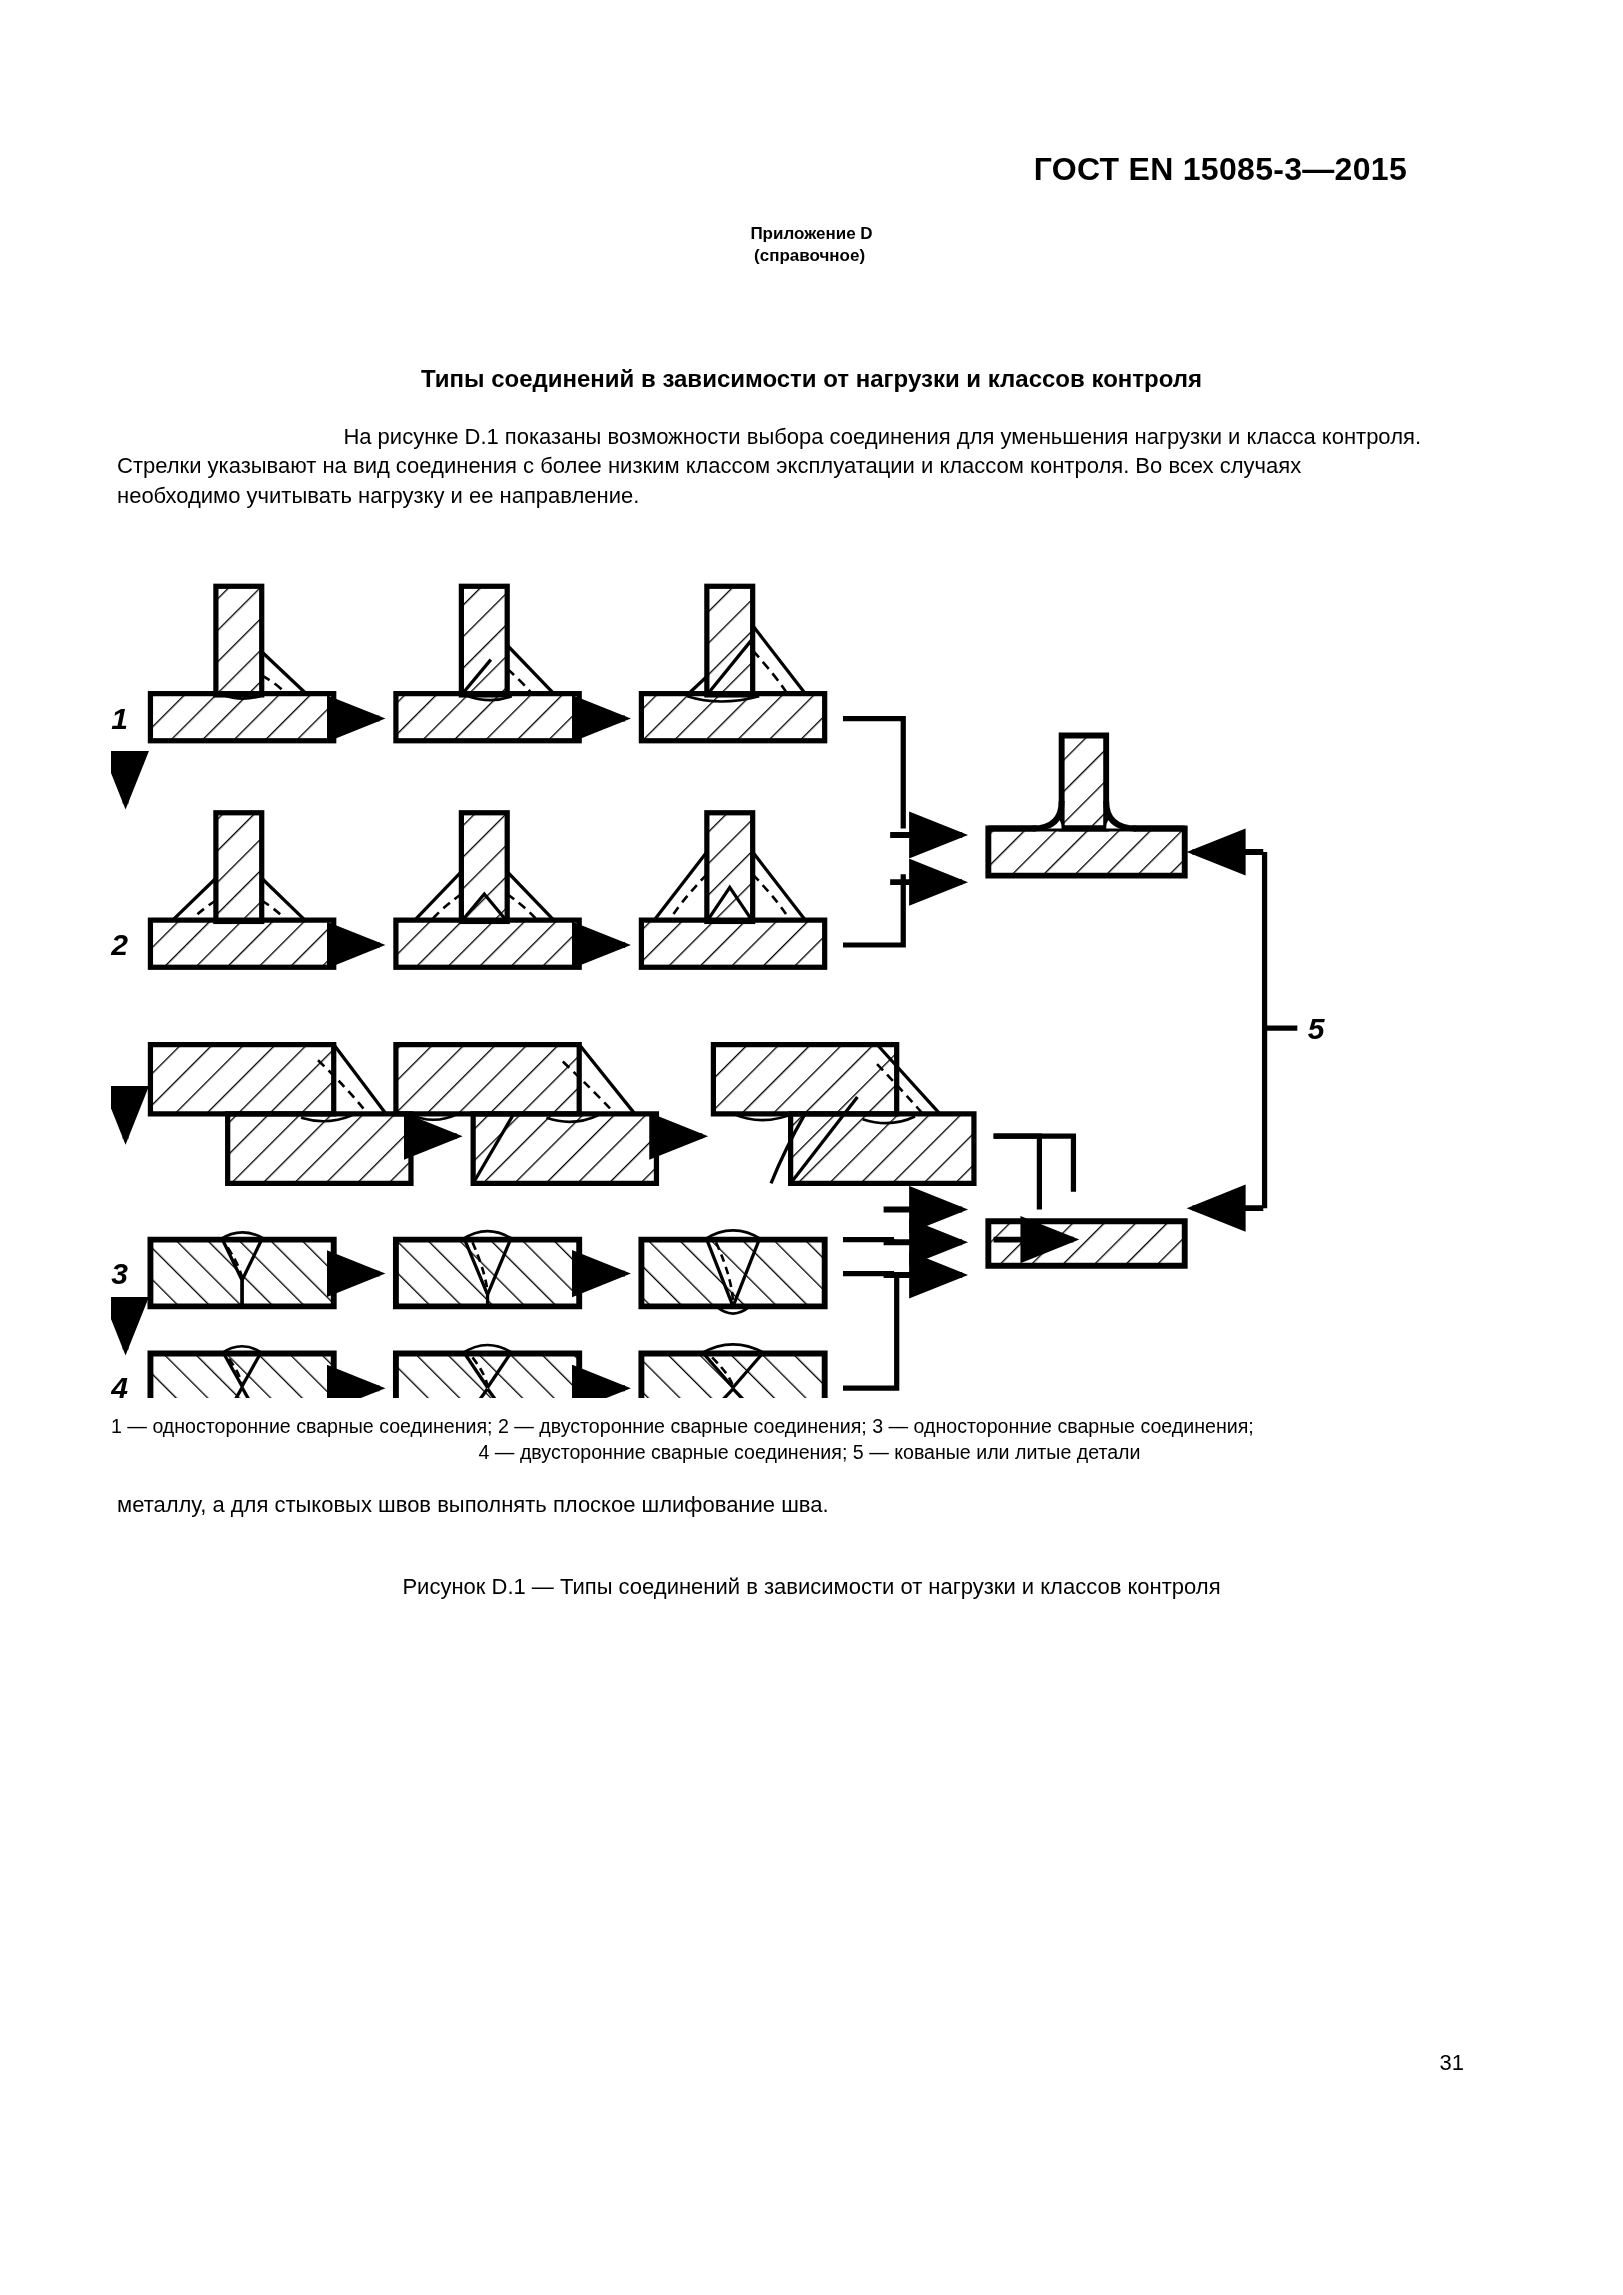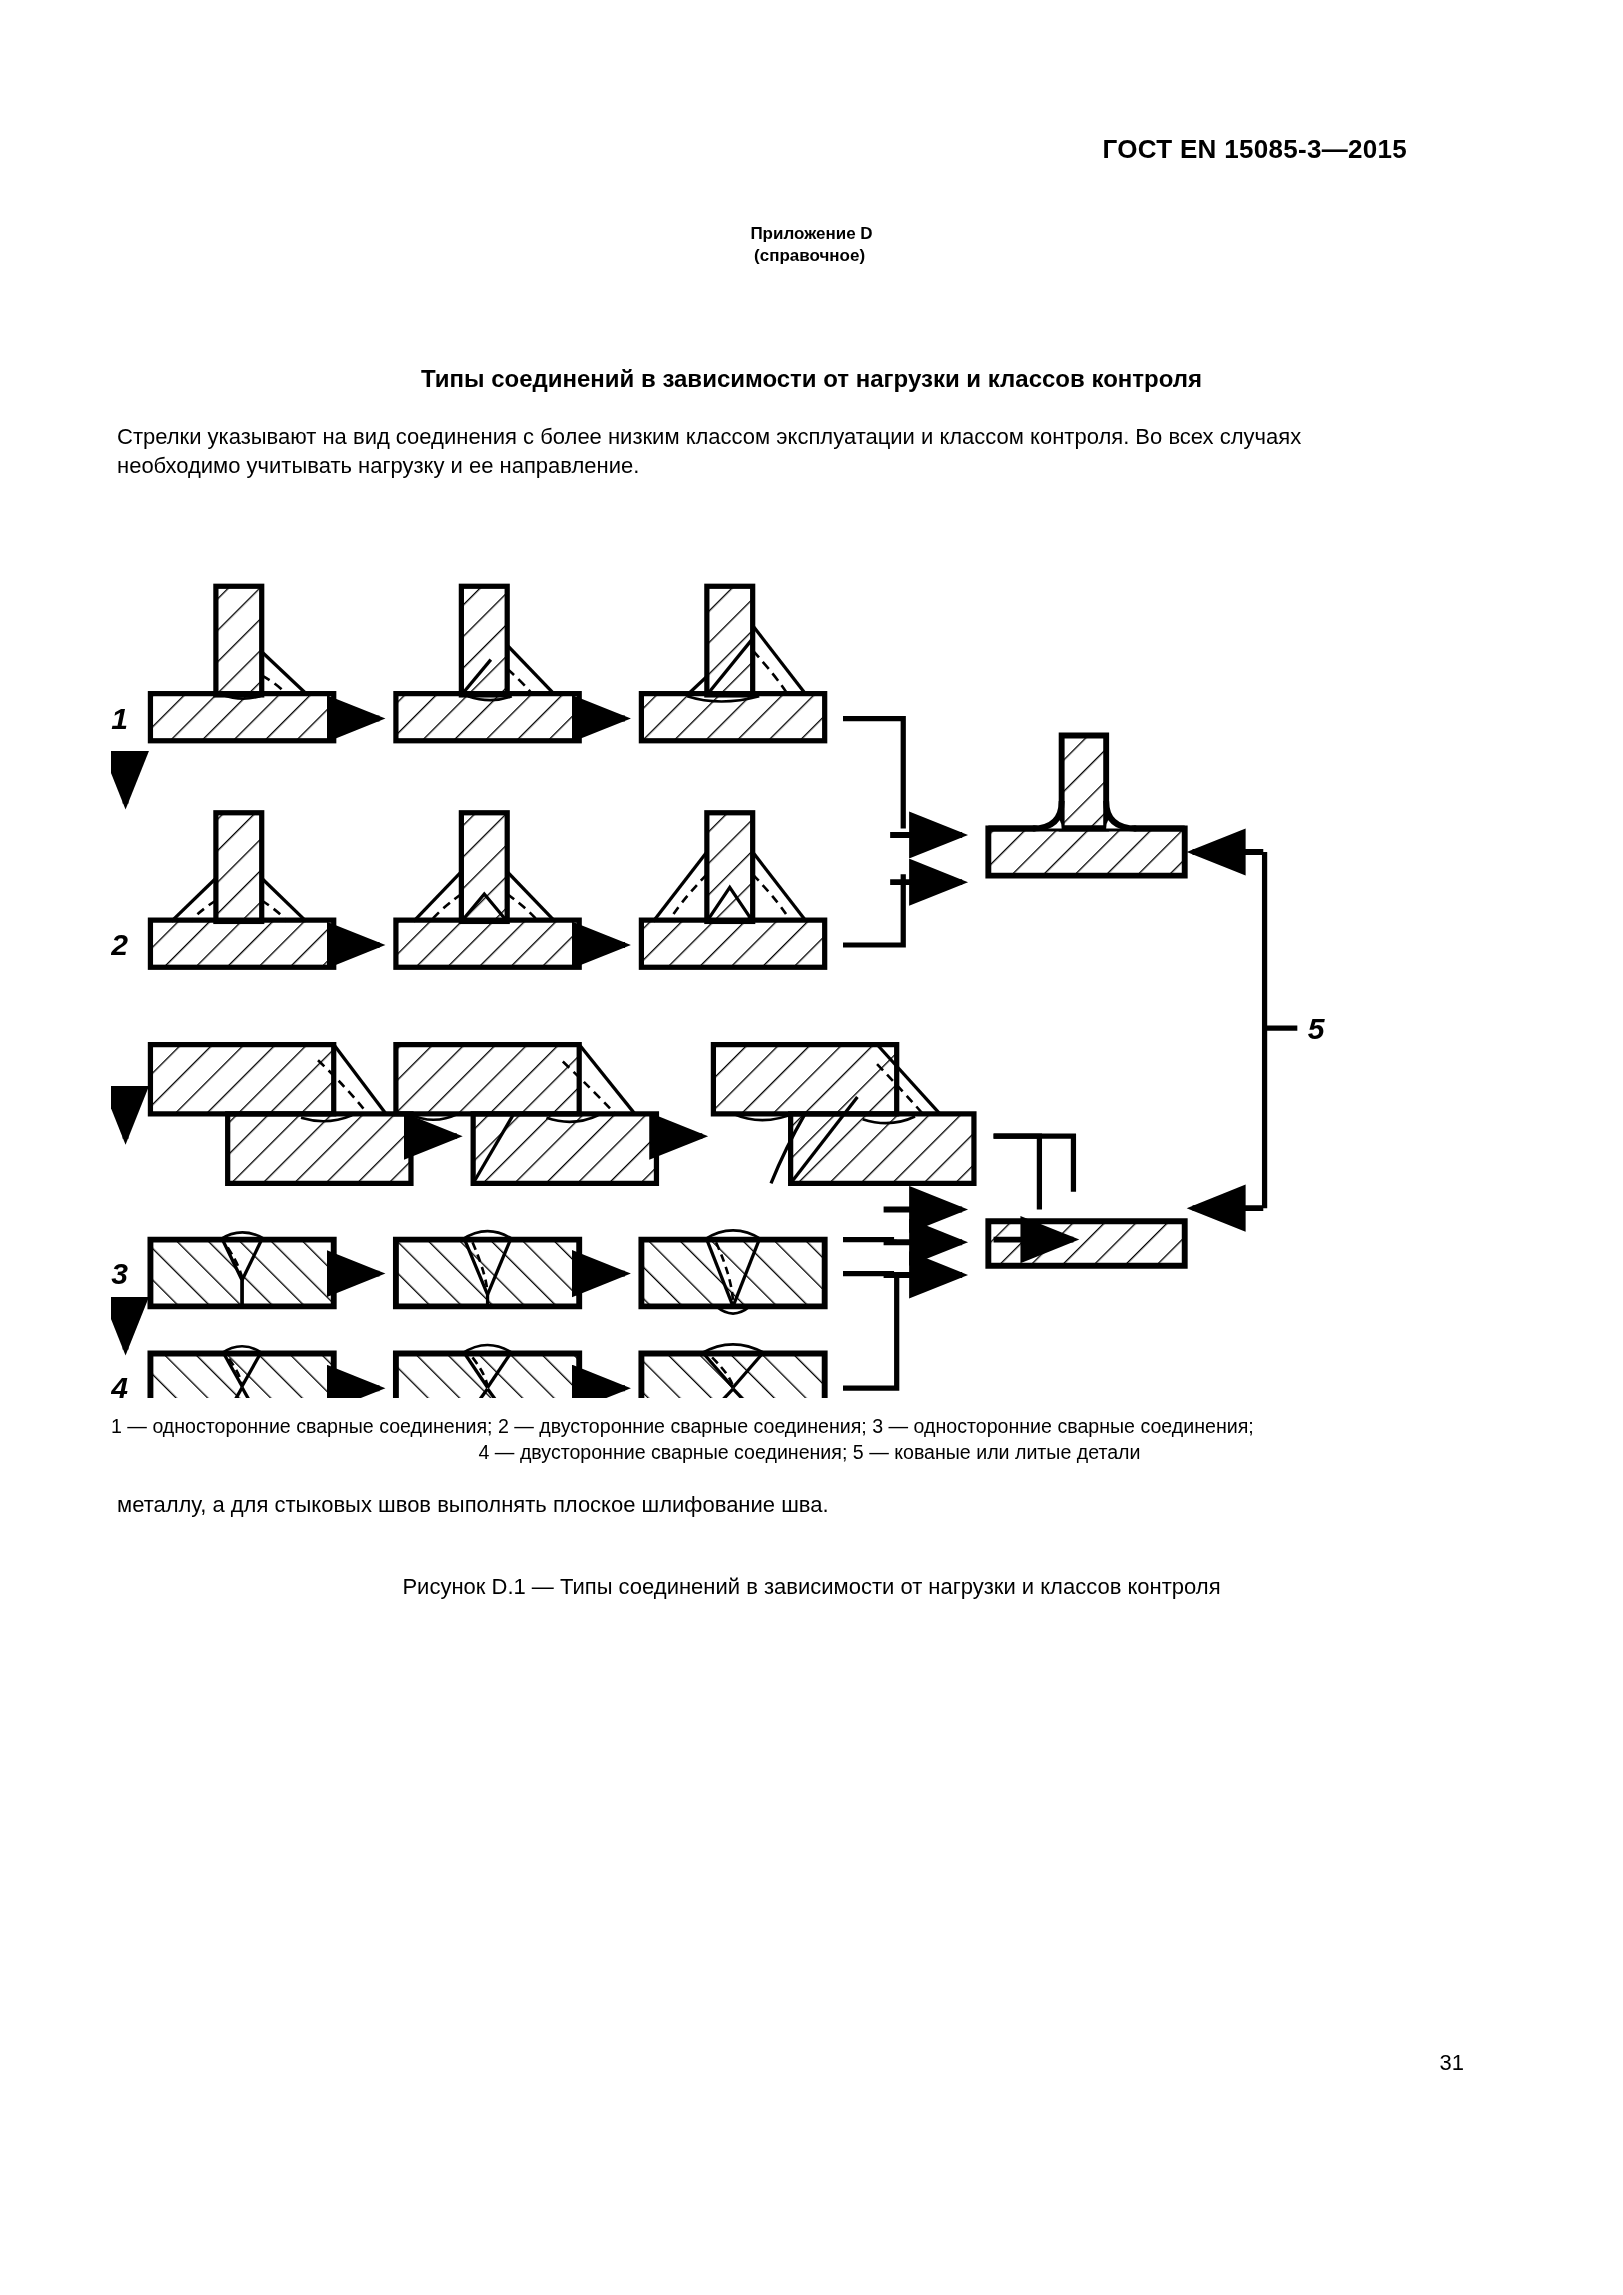--- a/index.html
+++ b/index.html
@@ -8,22 +8,22 @@
     background:#ffffff;
     font-family:"Liberation Sans", sans-serif;
     color:#000000;
     position:relative;
     overflow:hidden;
   }
   .page { position:absolute; inset:0; }
 
   
   .doc-header {
-    position:absolute; top:134px; right:216px;
-    font-size:26px; font-weight:bold; letter-spacing:0.3px;
+    position:absolute; top:151px; right:216px;
+    font-size:32px; font-weight:bold; letter-spacing:0.3px;
     white-space:nowrap;
   }
 
   
   .annex-block {
     position:absolute; top:223px; left:0; right:0;
     text-align:center;
   }
   .annex-line { font-size:17px; font-weight:bold; line-height:1.28; }
   .annex-line.second { margin-left:-3.9px; }
@@ -92,20 +92,21 @@
   <div class="annex-block">
     <div class="annex-line">Приложение D</div>
     <div class="annex-line second">(справочное)</div>
   </div>
 
   <div class="section-title">Типы соединений в зависимости от нагрузки и классов контроля</div>
 
   <div class="intro">
     <span class="ln justified">
         <span class="indent"></span>
+        <span>На рисунке D.1 показаны возможности выбора соединения для уменьшения нагрузки и класса контроля.</span>
       </span>
     <span class="ln">Стрелки указывают на вид соединения с более низким классом эксплуатации и классом контроля. Во всех случаях</span>
     <span class="ln">необходимо учитывать нагрузку и ее направление.</span>
   </div>
 
   <div class="figure">
     <svg width="1375" height="851" viewBox="0 0 2100 1300" xmlns="http://www.w3.org/2000/svg">
       <defs>
 
         <pattern id="hatchR" width="34" height="34" patternTransform="rotate(45)" patternUnits="userSpaceOnUse">

